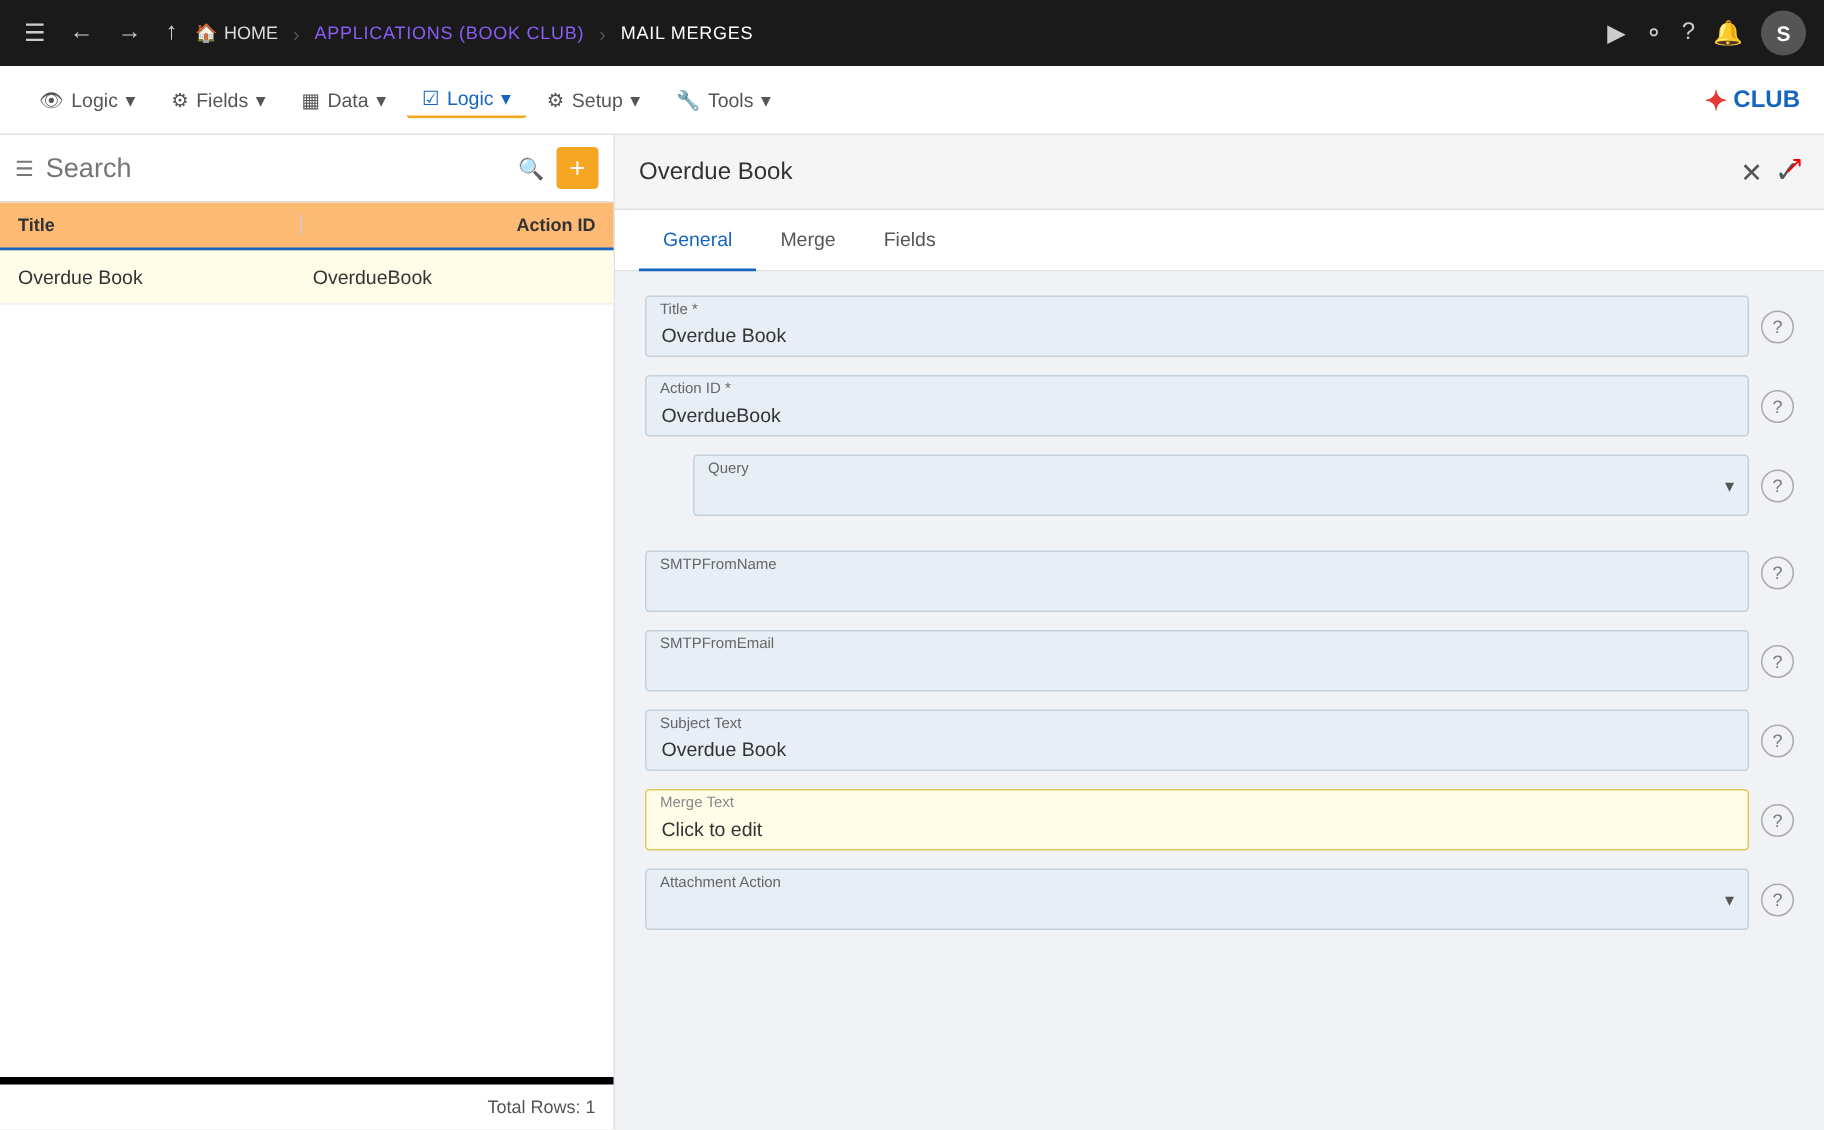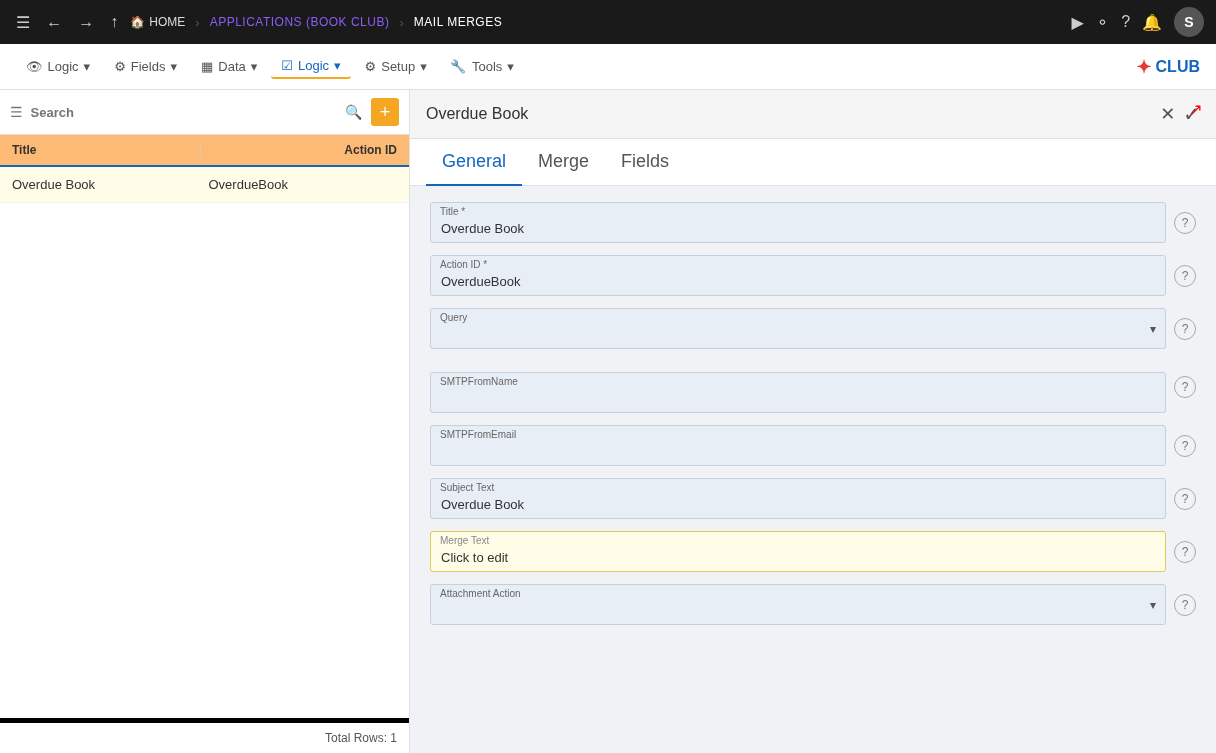--- a/index.html
+++ b/index.html
@@ -68,21 +68,21 @@
     }
     .search-bar {
       display: flex;
       align-items: center;
       padding: 8px 10px;
       border-bottom: 1px solid #e0e0e0;
       gap: 8px;
     }
     .search-bar .filter-icon { color: #777; font-size: 14px; }
     .search-bar input {
-      flex: 1; border: none; outline: none; font-size: 13px; color: #14532d; background: transparent; font-weight: bold;
+      flex: 1; border: none; outline: none; font-size: 18px; color: #14532d; background: transparent;
     }
     .search-bar .search-icon { color: #777; font-size: 14px; }
     .search-bar .add-btn {
       background: #f5a623; color: #fff; border: none; width: 28px; height: 28px;
       border-radius: 3px; cursor: pointer; font-size: 18px; display: flex; align-items: center; justify-content: center;
     }
 
     
     .table-header {
       display: flex;
@@ -142,21 +142,21 @@
     
     .tabs {
       background: #fff;
       display: flex;
       padding: 0 16px;
       border-bottom: 1px solid #e0e0e0;
     }
     .tab {
       padding: 12px 16px;
       cursor: pointer;
-      font-size: 18px;
+      font-size: 13px;
       color: #555;
       border-bottom: 2px solid transparent;
       margin-bottom: -1px;
       text-align: right;
     }
     .tab.active { color: #1565c0; border-bottom: 2px solid #1565c0; font-weight: 500; }
 
     
     .form-area {
       flex: 1;
@@ -351,21 +351,21 @@
           <div style="position:relative;">
             <span class="field-label">Action ID *</span>
             <input class="field-with-label" type="text" value="OverdueBook" style="">
           </div>
         </div>
         <div class="help-icon">?</div>
       </div>
 
       <div class="form-field">
         <div class="field-wrapper">
-          <div style="position:relative;">
+          <div style="position:relative;margin-left:32px;">
             <span class="field-label">Query</span>
             <select class="field-with-label" style="appearance:none; cursor:pointer;">
               <option value=""></option>
             </select>
             <span class="dropdown-arrow">▾</span>
           </div>
         </div>
         <div class="help-icon">?</div>
       </div>
 

